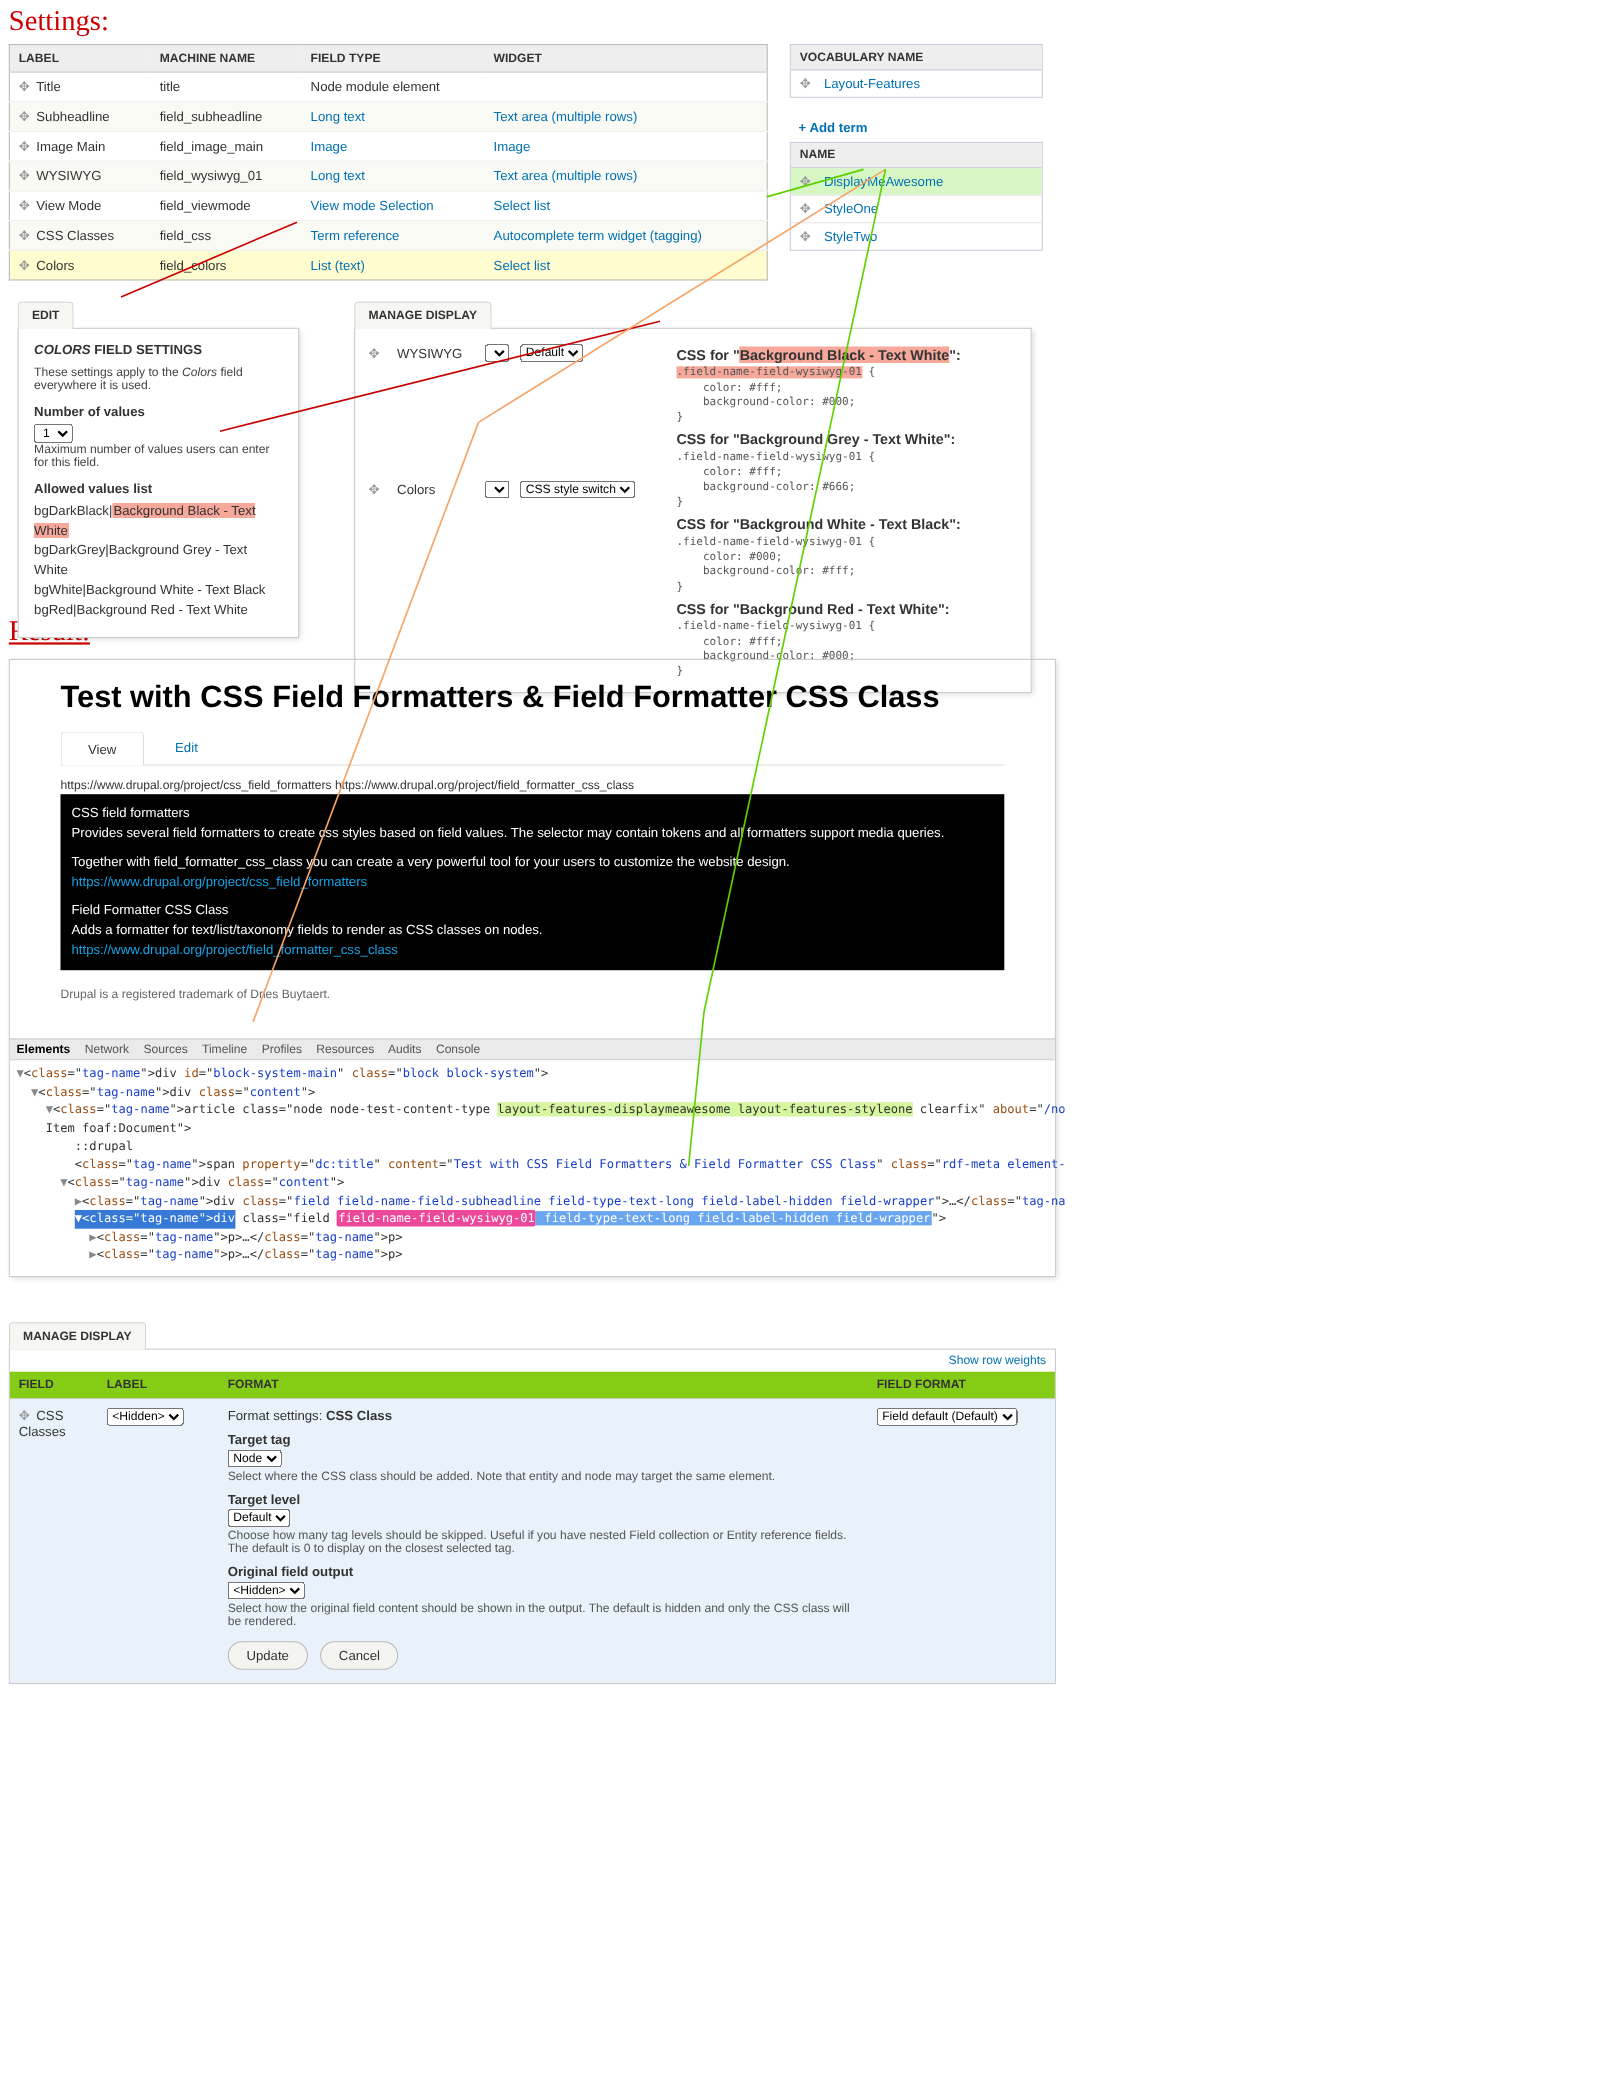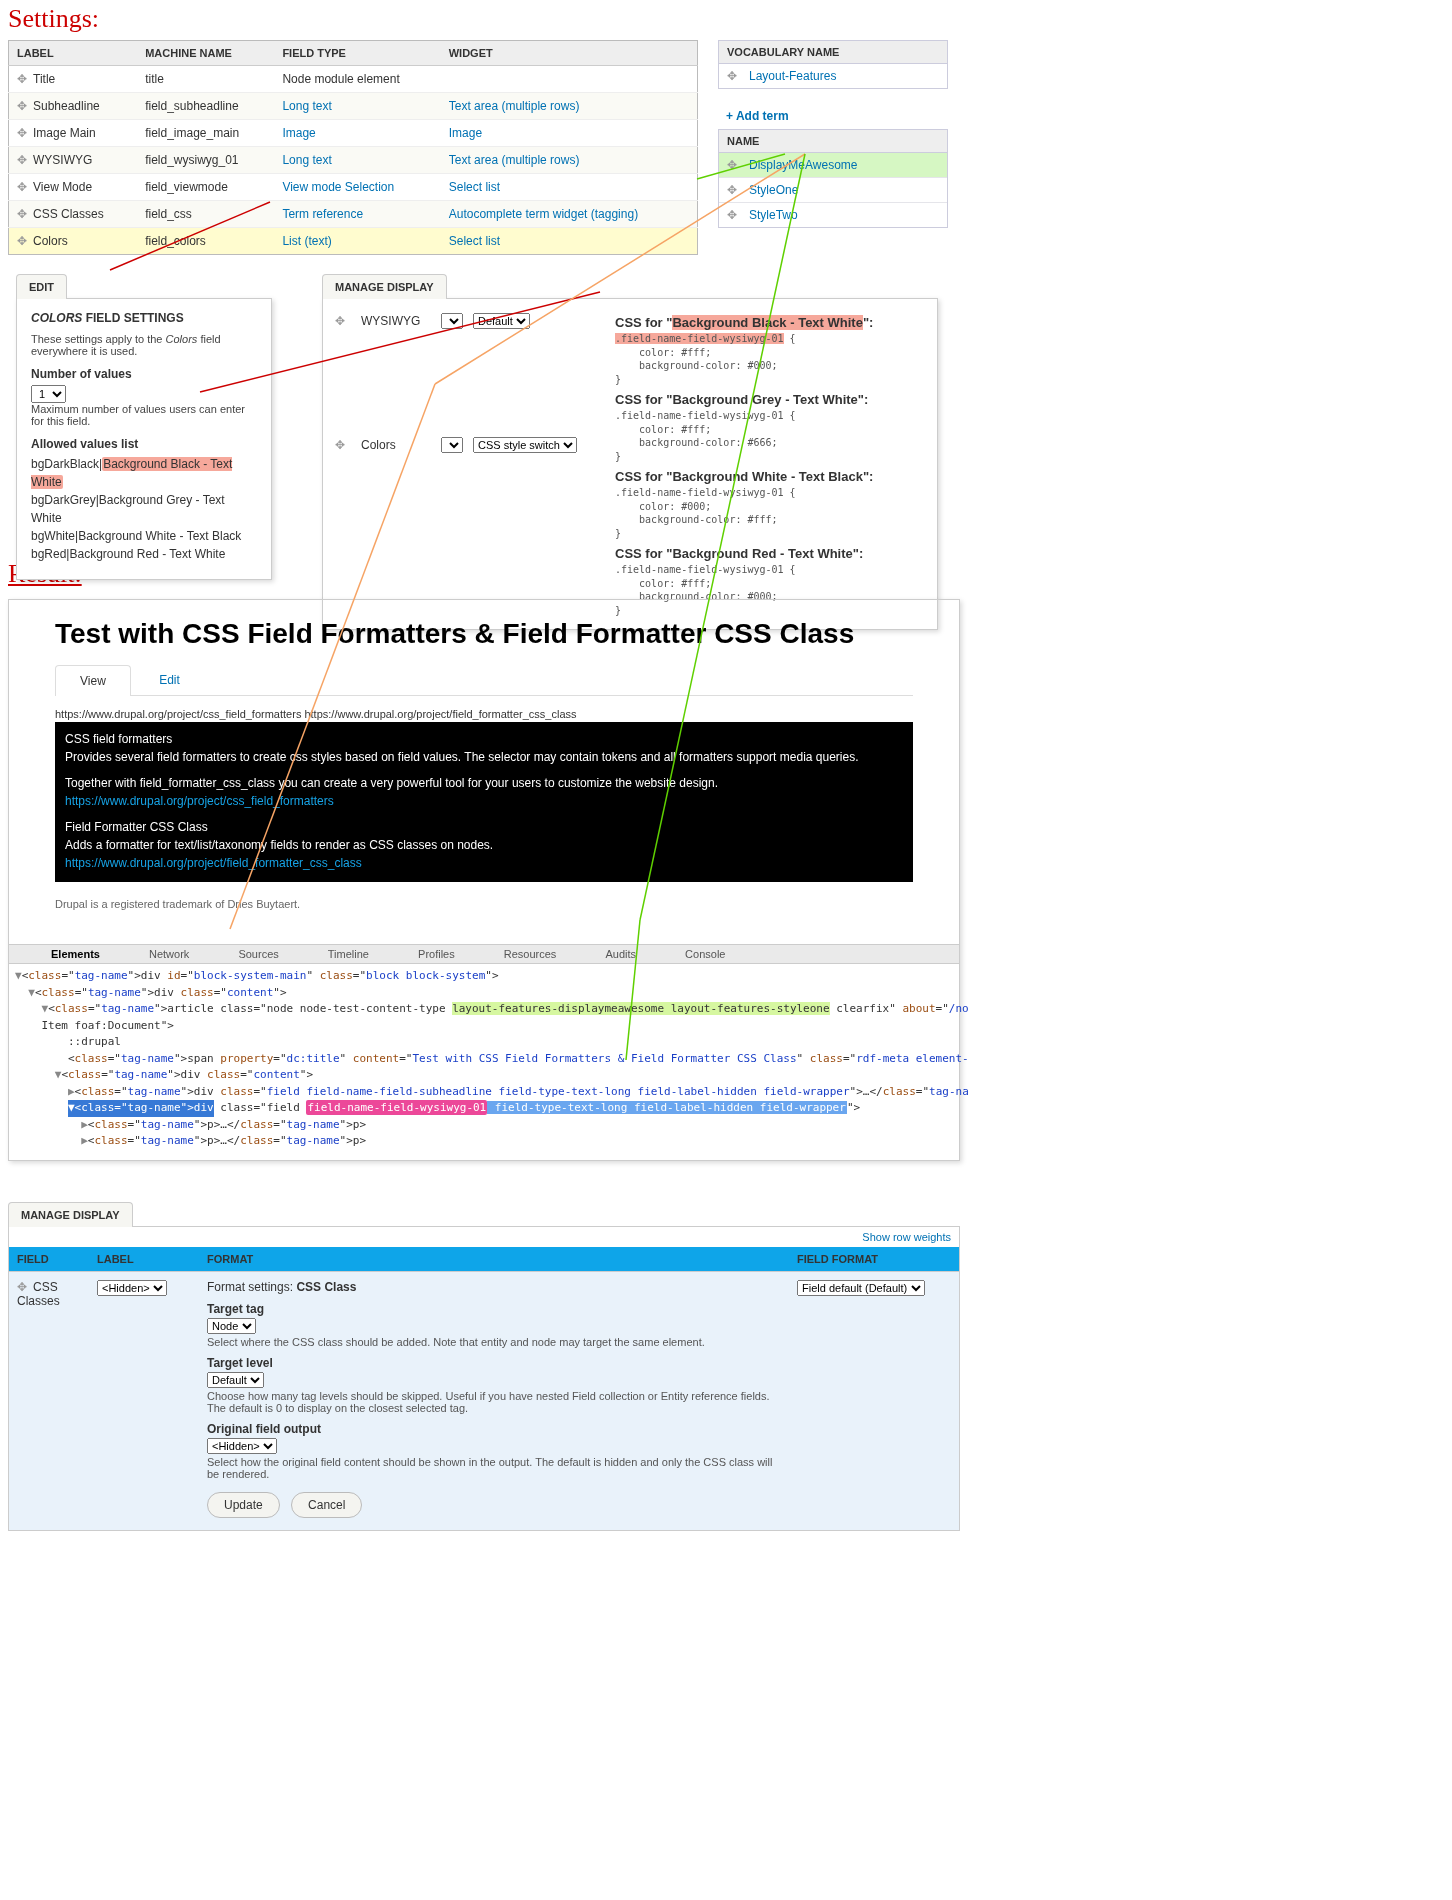--- a/index.html
+++ b/index.html
@@ -67,37 +67,37 @@
   .rt-tabs .rtab { display:inline-block; padding:8px 24px; font-size:12px; color:#0071B3; border:1px solid transparent; border-bottom:none; cursor:pointer; }
   .rt-tabs .rtab.active { color:#333; border-color:#ddd; border-radius:4px 4px 0 0; background:#fff; position:relative; top:1px; }
   .smallurl { font-size:11px; color:#333; margin:0 0 2px; }
   .blk { background:#000; color:#fff; padding:8px 10px 10px; font-size:12px; line-height:1.5; }
   .blk a { color:#16a3e6; text-decoration:none; }
   .blk .tt { font-weight:normal; }
   .trademark { font-size:11px; color:#666; margin:16px 0 0; }
 
   
   .dev-bar { background:#eaeaea; border-top:1px solid #ccc; border-bottom:1px solid #ccc; font-size:11px; padding:3px 6px; color:#555; margin-top:20px; }
-  .dev-bar span { margin-right:10px; cursor:pointer;margin-left:36px; }
+  .dev-bar span { margin-right:10px; cursor:pointer; }
   .dev-bar span.act { color:#000; font-weight:bold; }
   .devcode { font-family: Menlo, Consolas, monospace; font-size:11px; line-height:1.5; padding:4px 6px 10px; background:#fff; }
   .devcode .ln { white-space:pre; }
   .tri { color:#888; }
   .attr-n { color:#9b4e13; }
   .attr-v { color:#1a3fc7; }
   .hl-green { background:#d6f7a0; }
   .row-sel { background:#3779d6; color:#fff; display:inline-block; }
   .row-sel .tag-name, .row-sel .attr-n, .row-sel .attr-v { color:#fff; }
   .hl-coral2 { background:#ec4899; color:#fff; border-radius:2px; padding:1px 1px; }
   .hl-blue2 { background:#6aa6ef; color:#fff; padding:0 1px; }
 
   
   .md2 { margin-top:40px; }
   .md2-body { border:1px solid #ccc; }
-  .md2-head { display:flex; background:#0ea5e9; font-size:11px; font-weight:bold; border-bottom:1px solid #ccc; }
+  .md2-head { display:flex; background:#84cc16; font-size:11px; font-weight:bold; border-bottom:1px solid #ccc; }
   .md2-head > div { padding:6px 8px; }
   .md2-c1 { width:80px;} .md2-c2{width:110px;} .md2-c3{flex:1;} .md2-c4{width:170px;}
   .md2-row { display:flex; background:#e9f2fa; }
   .md2-row > div { padding:8px; font-size:12px; }
   .srw { text-align:right; font-size:11px; color:#0071B3; padding:4px 8px; }
   .fs-label { font-weight:bold; margin:8px 0 2px; font-size:12px; }
   .fs-desc { font-size:11px; color:#555; margin:2px 0 0; }
   .btn { display:inline-block; padding:5px 16px; border:1px solid #bbb; border-radius:14px; background:#f4f4f0; font-size:12px; cursor:pointer; margin:12px 8px 4px 0; }
 
   

